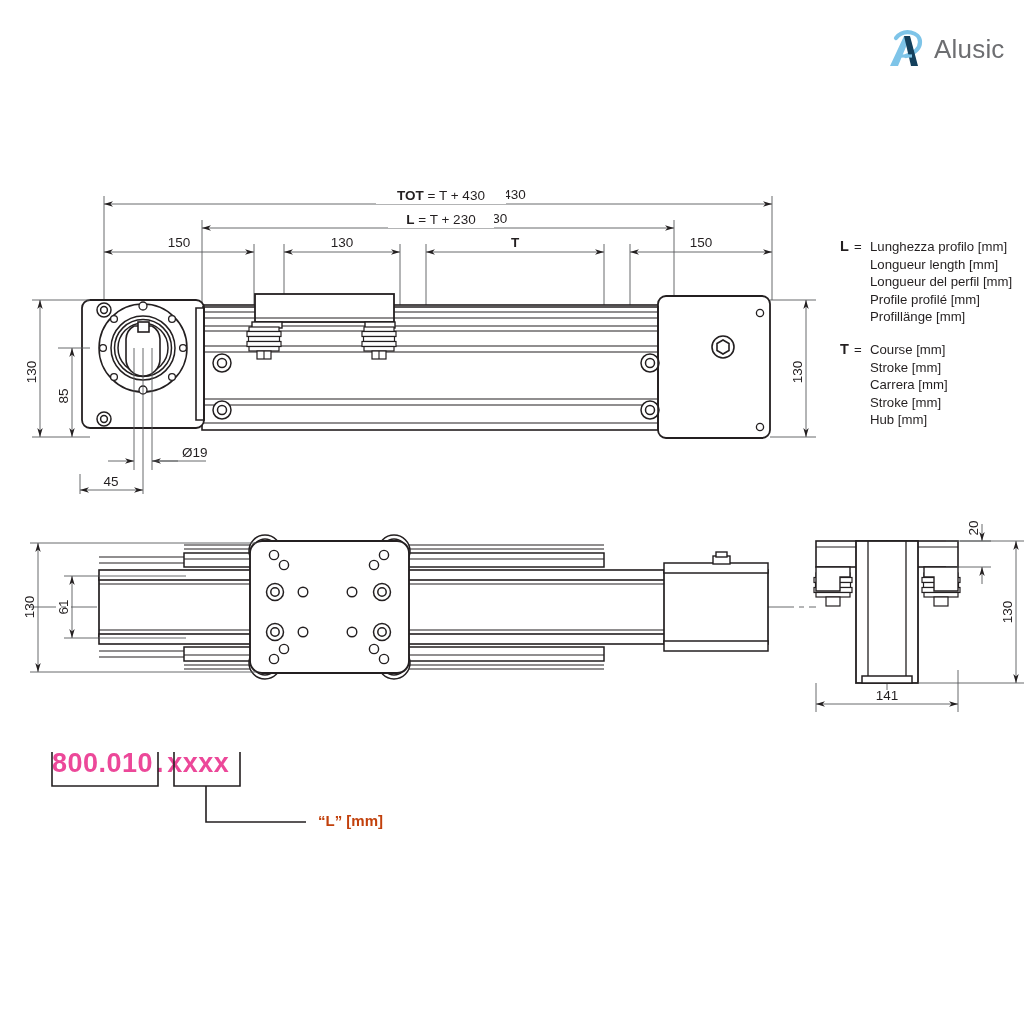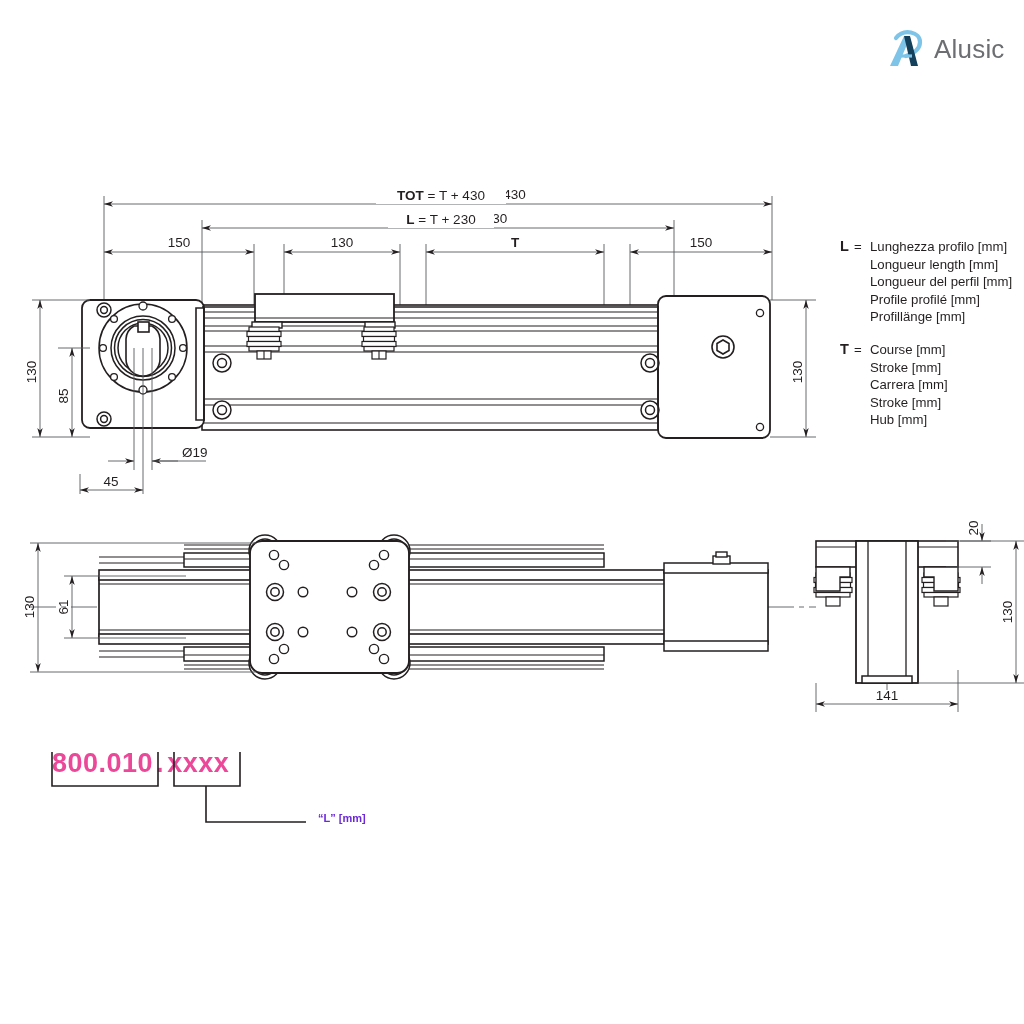--- a/index.html
+++ b/index.html
@@ -82,22 +82,22 @@
     font-size: 27px;
     letter-spacing: 0.5px;
     white-space: nowrap;
   }
   #partno .dot { font-size: 27px; padding: 0 3px; }
   #callout-label {
     position: absolute;
     left: 302px;
     top: 812px;
     font-weight: bold;
-    font-size: 11px;
-    color: #6d28d9;
+    font-size: 15px;
+    color: #c2410c;
     white-space: nowrap;
     text-align: right;
   }
   .dimtext {
     font-size: 13.5px;
     fill: #231f20;
     font-family: "Liberation Sans", sans-serif;
   }
   .dimtext-b {
     font-size: 13.5px;

